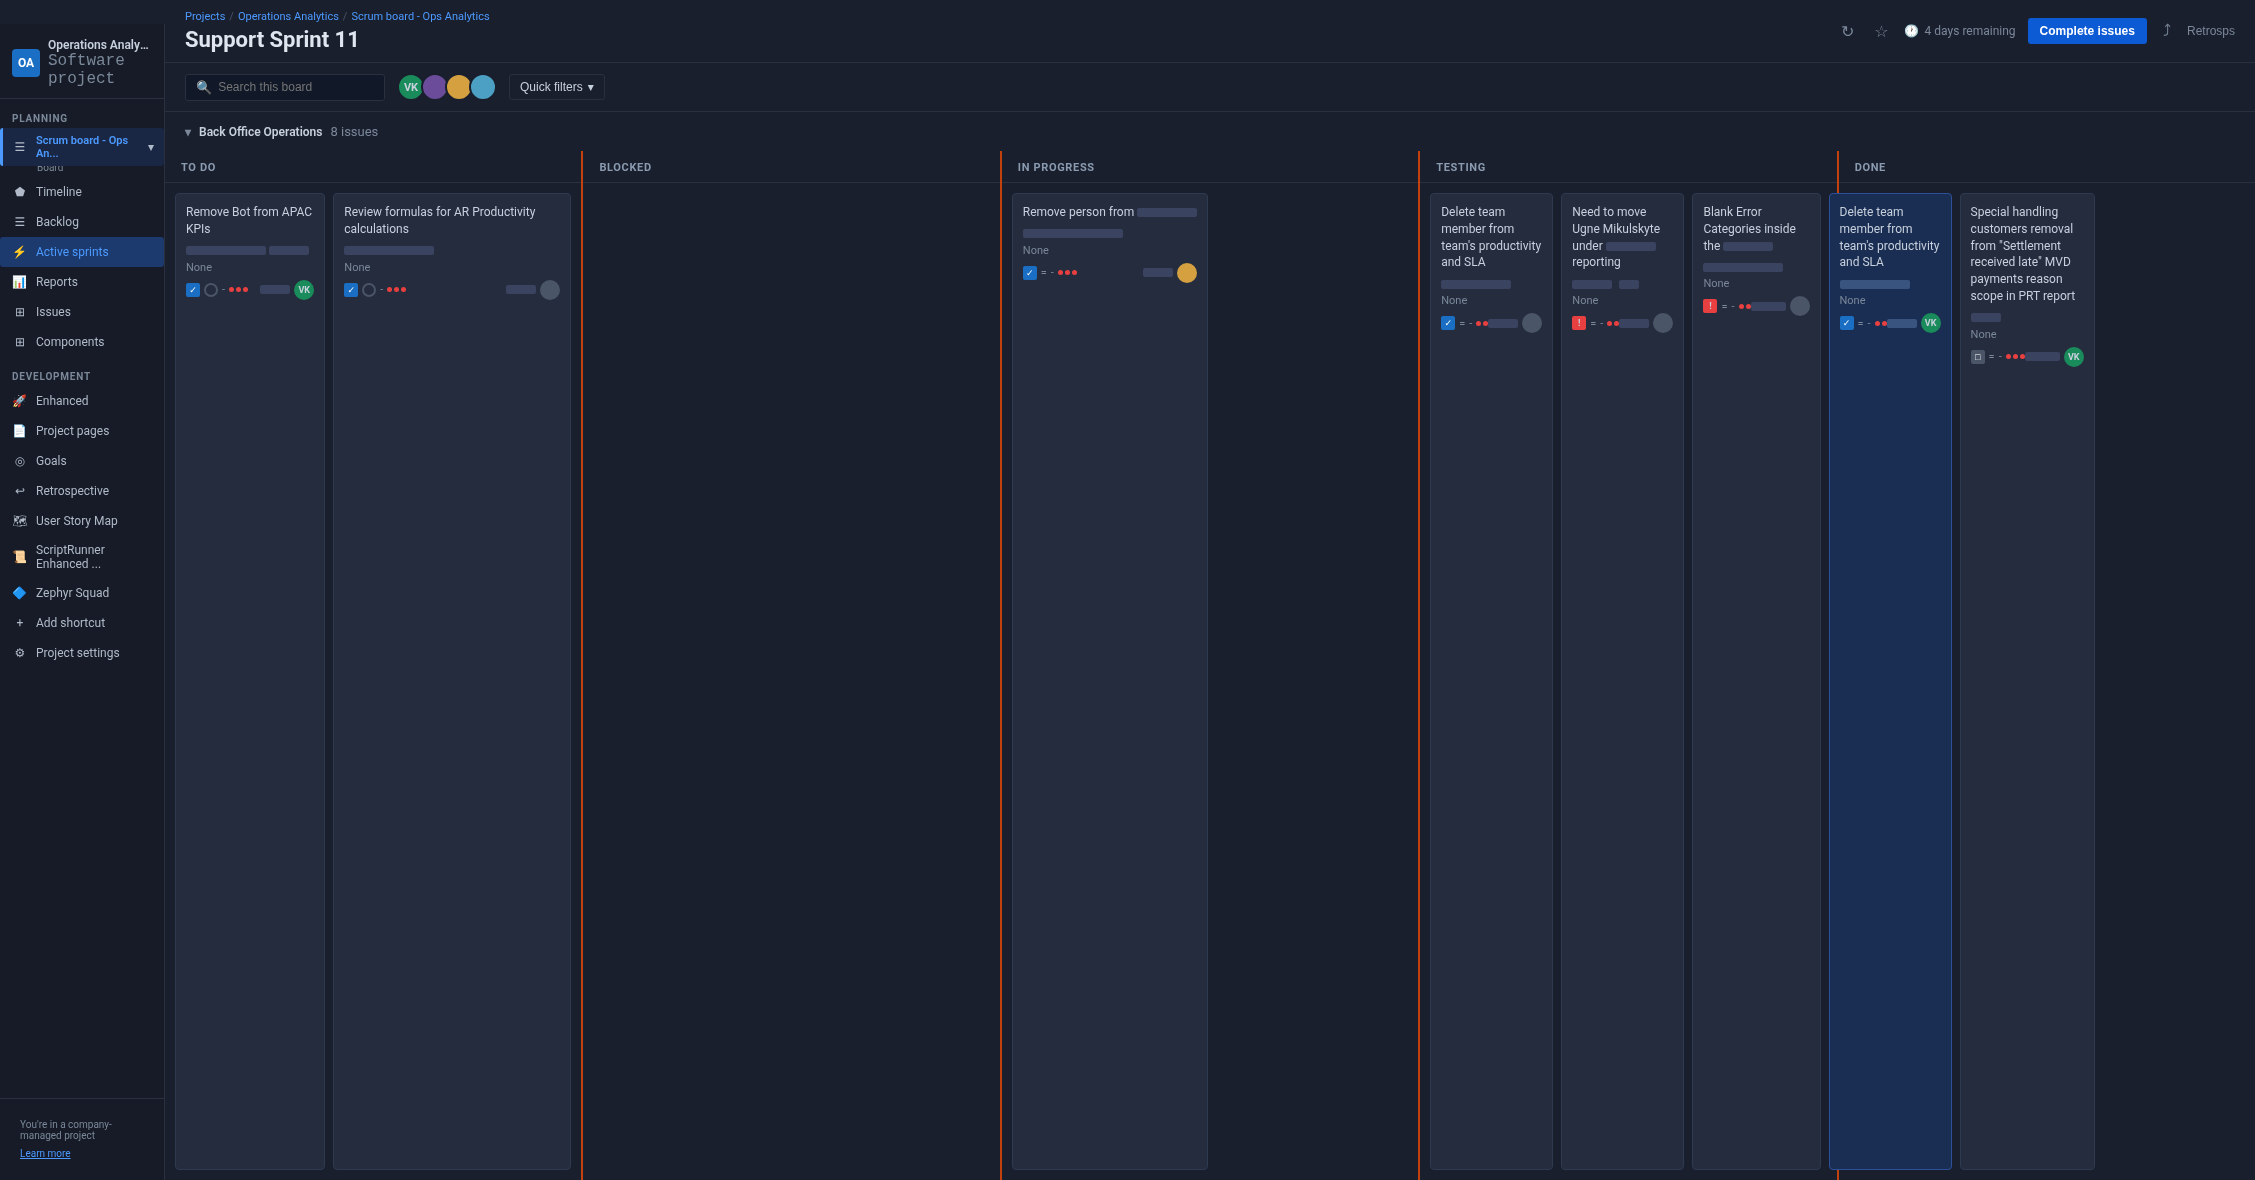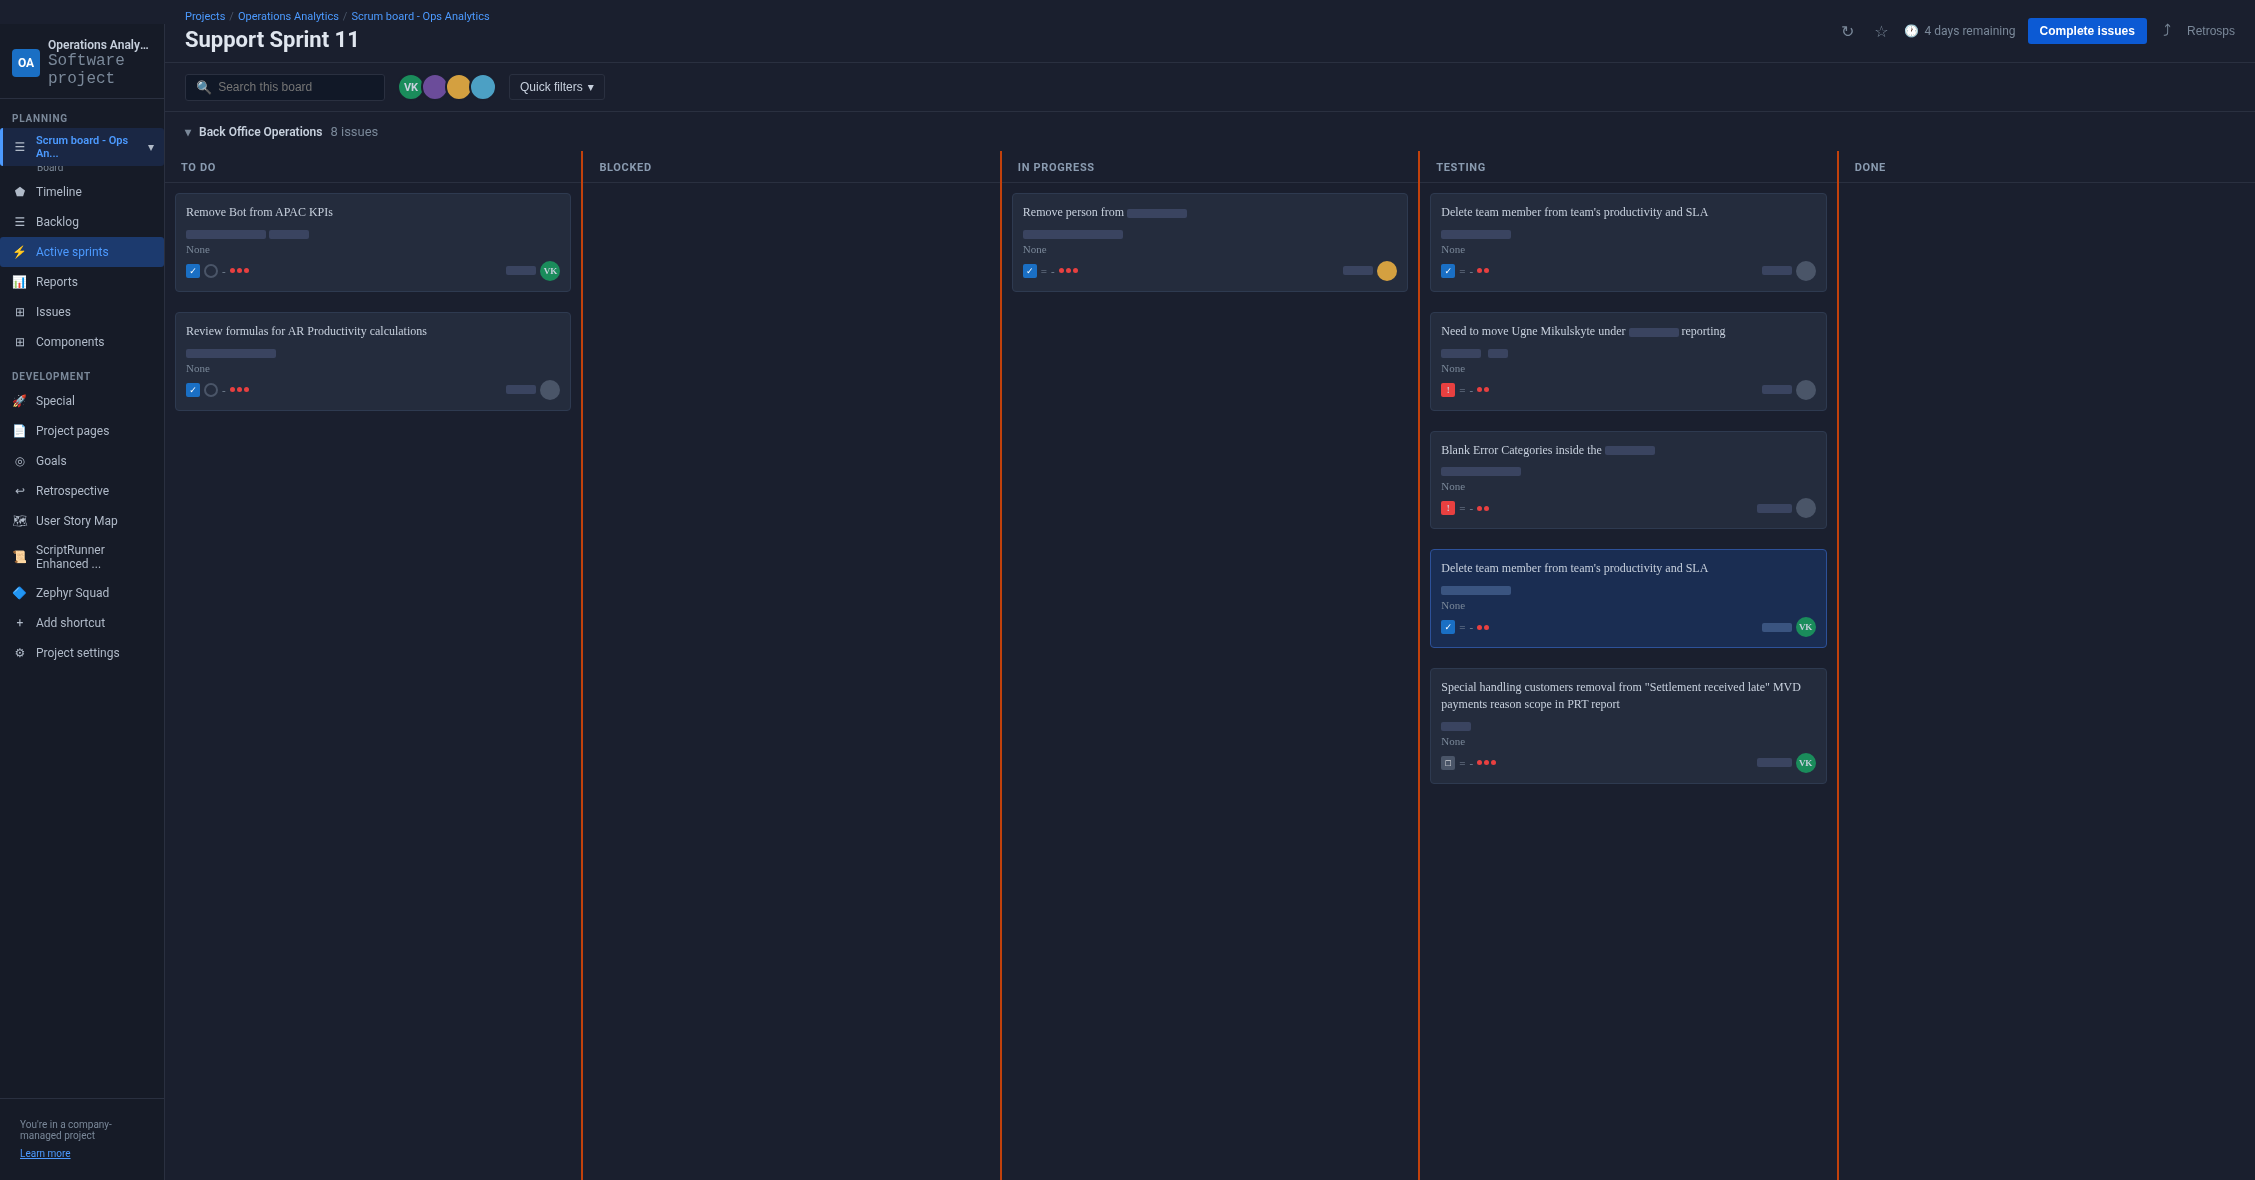--- a/index.html
+++ b/index.html
@@ -176,23 +176,22 @@
     .column:last-child { border-right: none; }
     .column-header {
       padding: 10px 16px 8px;
       font-size: 11px; font-weight: 700; color: #8a9bb0;
       letter-spacing: 0.06em; text-transform: uppercase;
       border-bottom: 1px solid #2a3040;
       background: #1a1f2e;
       position: sticky; top: 0; z-index: 1;
     }
     .column-body {
-      padding: 10px; display: flex; flex-direction: column; gap: 20px;
+      padding: 10px; display: flex; flex-direction: row; gap: 8px;
       flex: 1;
-      font-family: Liberation Serif, serif;
     }
 
     
     .card {
       background: #242c3d; border-radius: 4px;
       padding: 10px; cursor: pointer;
       border: 1px solid #2e3a50;
       transition: background 0.15s;
     }
     .card.highlighted { background: #1a2d52; border-color: #2d5199; }
@@ -284,21 +283,21 @@
   </div>
   <div class="sidebar-item">
     <span class="icon">⊞</span>
     <span>Components</span>
   </div>
 
   <div class="sidebar-section-label">DEVELOPMENT</div>
 
   <div class="sidebar-item">
     <span class="icon">🚀</span>
-    <span>Special</span>
+    <span>Enhanced</span>
   </div>
   <div class="sidebar-item">
     <span class="icon">📄</span>
     <span>Project pages</span>
   </div>
   <div class="sidebar-item">
     <span class="icon">◎</span>
     <span>Goals</span>
   </div>
   <div class="sidebar-item">

